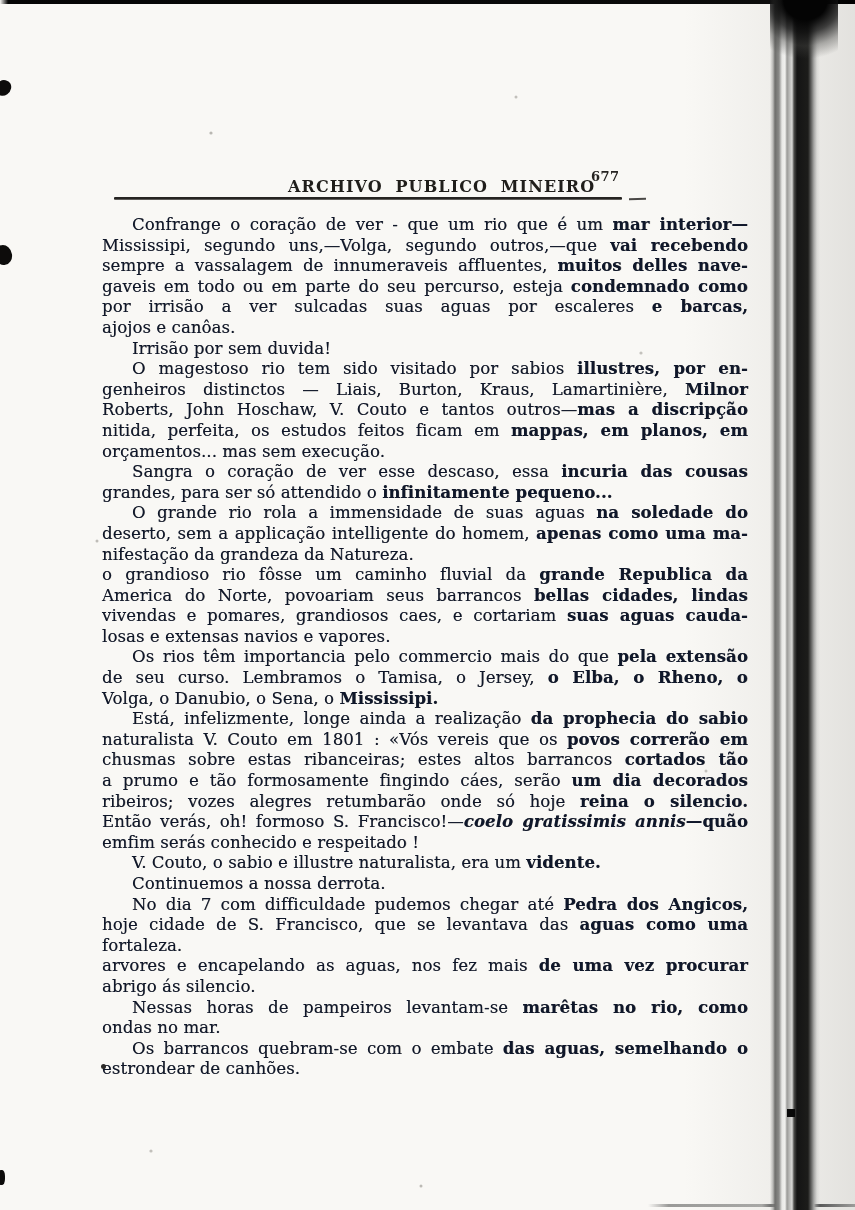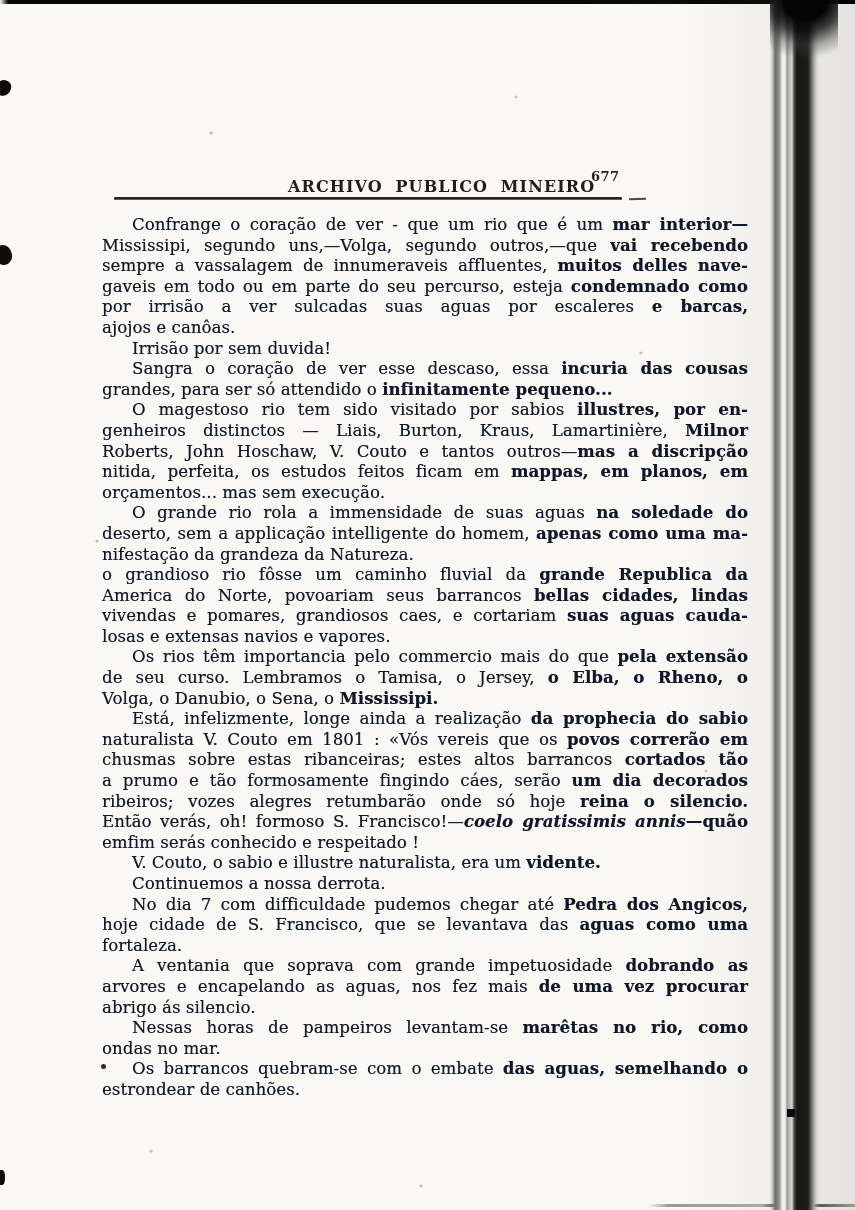--- a/index.html
+++ b/index.html
@@ -113,29 +113,29 @@
         <div class="line"><span>Mississipi, segundo uns,—Volga, segundo outros,—que </span><b>vai recebendo</b></div>
         <div class="line"><span>sempre a vassalagem de innumeraveis affluentes, </span><b>muitos delles nave-</b></div>
         <div class="line"><span>gaveis em todo ou em parte do seu percurso, esteja </span><b>condemnado como</b></div>
         <div class="line"><span>por irrisão a ver sulcadas suas aguas por escaleres </span><b>e barcas,</b></div>
         <div class="line last"><span>ajojos e canôas.</span></div>
       </div>
       <div class="para">
         <div class="line first last"><span>Irrisão por sem duvida!</span></div>
       </div>
       <div class="para">
-        <div class="line first"><span>Sangra o coração de ver esse descaso, essa </span><b>incuria das cousas</b></div>
-        <div class="line last"><span>grandes, para ser só attendido o </span><b>infinitamente pequeno...</b></div>
-      </div>
-      <div class="para">
         <div class="line first"><span>O magestoso rio tem sido visitado por sabios </span><b>illustres, por en-</b></div>
         <div class="line"><span>genheiros distinctos — Liais, Burton, Kraus, Lamartinière, </span><b>Milnor</b></div>
         <div class="line"><span>Roberts, John Hoschaw, V. Couto e tantos outros—</span><b>mas a discripção</b></div>
         <div class="line"><span>nitida, perfeita, os estudos feitos ficam em </span><b>mappas, em planos, em</b></div>
         <div class="line last"><span>orçamentos... mas sem execução.</span></div>
+      </div>
+      <div class="para">
+        <div class="line first"><span>Sangra o coração de ver esse descaso, essa </span><b>incuria das cousas</b></div>
+        <div class="line last"><span>grandes, para ser só attendido o </span><b>infinitamente pequeno...</b></div>
       </div>
       <div class="para">
         <div class="line first"><span>O grande rio rola a immensidade de suas aguas </span><b>na soledade do</b></div>
         <div class="line"><span>deserto, sem a applicação intelligente do homem, </span><b>apenas como uma ma-</b></div>
         <div class="line last"><span>nifestação da grandeza da Natureza.</span></div>
       </div>
       <div class="para">
         <div class="line"><span>o grandioso rio fôsse um caminho fluvial da </span><b>grande Republica da</b></div>
         <div class="line"><span>America do Norte, povoariam seus barrancos </span><b>bellas cidades, lindas</b></div>
         <div class="line"><span>vivendas e pomares, grandiosos caes, e cortariam </span><b>suas aguas cauda-</b></div>
@@ -160,21 +160,20 @@
       </div>
       <div class="para">
         <div class="line first last"><span>Continuemos a nossa derrota.</span></div>
       </div>
       <div class="para">
         <div class="line first"><span>No dia 7 com difficuldade pudemos chegar até </span><b>Pedra dos Angicos,</b></div>
         <div class="line"><span>hoje cidade de S. Francisco, que se levantava das </span><b>aguas como uma</b></div>
         <div class="line last"><span>fortaleza.</span></div>
       </div>
       <div class="para">
-        <div class="line first"><span>A ventania que soprava com grande impetuosidade </span><b>dobrando as</b></div>
         <div class="line"><span>arvores e encapelando as aguas, nos fez mais </span><b>de uma vez procurar</b></div>
         <div class="line last"><span>abrigo ás silencio.</span></div>
       </div>
       <div class="para">
         <div class="line first"><span>Nessas horas de pampeiros levantam-se </span><b>marêtas no rio, como</b></div>
         <div class="line last"><span>ondas no mar.</span></div>
       </div>
       <div class="para">
         <div class="line first"><span>Os barrancos quebram-se com o embate </span><b>das aguas, semelhando o</b></div>
         <div class="line last"><span>estrondear de canhões.</span></div>

